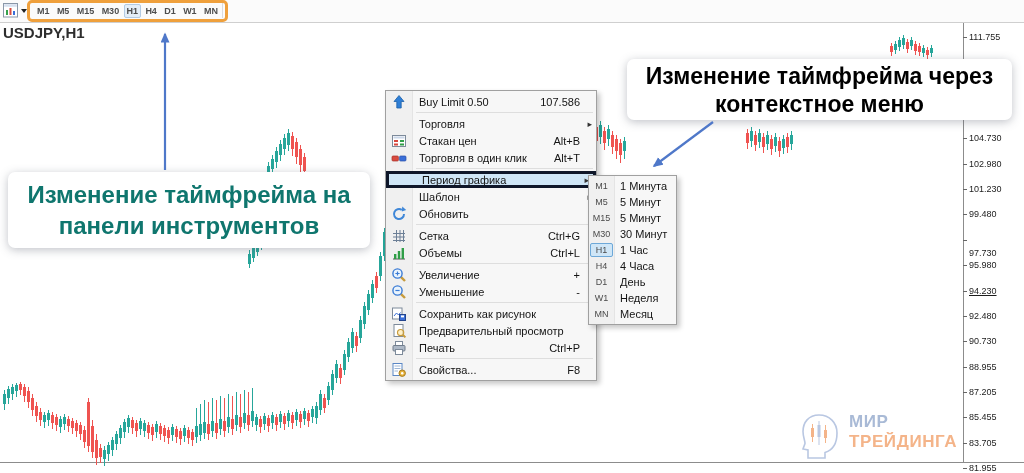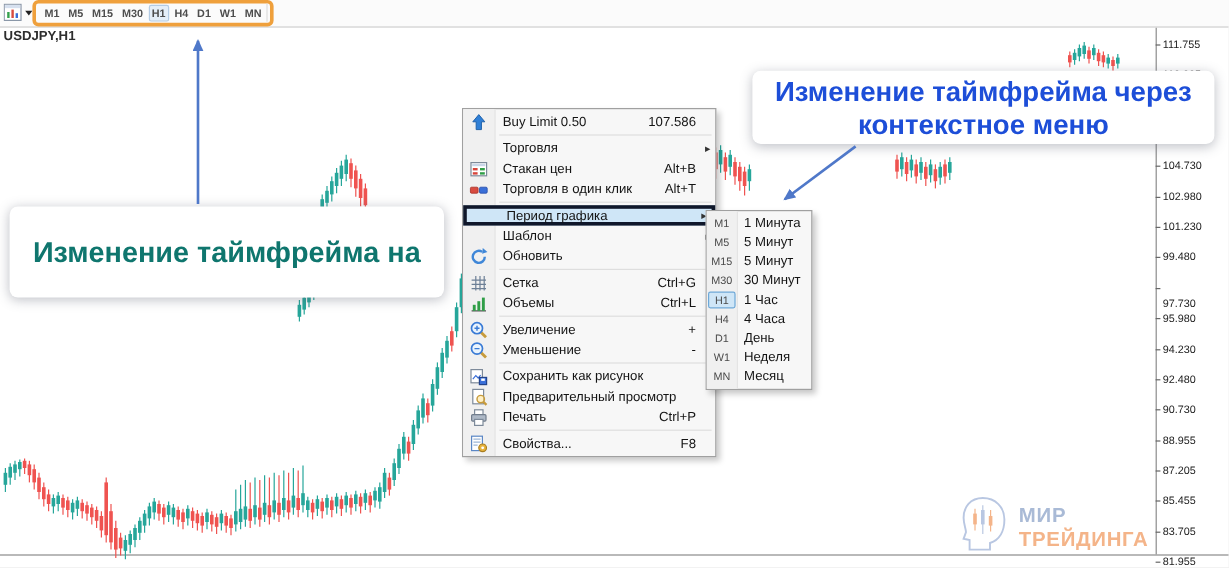--- a/index.html
+++ b/index.html
@@ -13,21 +13,21 @@
   .tb-caret{position:absolute;left:21px;top:9px;width:0;height:0;
             border:3px solid transparent;border-top:4px solid #222;}
   .tf-box{position:absolute;left:27px;top:0px;width:187px;height:16px;
           border:3px solid #efa03c;border-radius:5px;display:flex;align-items:center;
           justify-content:space-between;padding:0 4px;background:transparent;}
   .tf-btn{font-size:9px;font-weight:bold;color:#4d4d4d;padding:1px 2px;border:1px solid transparent;
           border-radius:2px;cursor:default;line-height:10px;}
   .tf-btn.active{background:#e4eef8;border:1px solid #b3cbe4;}
   .tb-sep{position:absolute;left:222px;top:3px;width:1px;height:15px;background:#dcdcdc;}
 
-  .symbol-label{position:absolute;left:3px;top:24px;font-size:11px;font-weight:bold;color:#2e2e2e;z-index:2;}
+  .symbol-label{position:absolute;left:3px;top:24px;font-size:15px;font-weight:bold;color:#2e2e2e;z-index:2;}
 
   
   .v-axis{position:absolute;left:963px;top:22px;width:1px;height:440px;background:#8c8c8c;z-index:0;}
   .h-axis{position:absolute;left:0;top:462px;width:1024px;height:1px;background:#8c8c8c;z-index:0;}
   .price-label{position:absolute;left:969px;font-size:9px;color:#1c1c1c;z-index:0;white-space:nowrap;}
   .price-tick{position:absolute;left:963px;width:4px;height:1px;background:#666;z-index:0;}
   #candle-layer{position:absolute;left:0;top:0;z-index:1;}
 
   
   .callout{position:absolute;background:#fff;border-radius:7px;z-index:3;
@@ -58,21 +58,21 @@
             padding:2px 0;box-sizing:border-box;}
   .sub-gutter{position:absolute;left:0;top:0;bottom:0;width:25px;background:#f0f0f0;
               border-right:1px solid #e4e4e4;}
   .smi{position:relative;height:16px;display:flex;align-items:center;font-size:11px;color:#141414;}
   .smi .code{width:21px;margin-left:1px;text-align:center;font-size:9px;color:#4a4a4a;
              border:1px solid transparent;border-radius:2px;line-height:12px;}
   .smi .code.selected{background:#cfe6f7;border:1px solid #6da8d8;}
   .smi .slabel{padding-left:7px;z-index:1;}
 
   
-  .logo{position:absolute;left:796px;top:412px;display:flex;align-items:center;gap:7px;z-index:2;}
+  .logo{position:absolute;left:796px;top:412px;display:flex;gap:7px;z-index:2;}
   .logo-text{display:flex;flex-direction:column;font-weight:bold;font-size:17px;
              letter-spacing:.6px;line-height:20px;}
   .logo-l1{color:#a9bad6;}
   .logo-l2{color:#f4b489;}
 </style>
 </head>
 <body>
 
 <div id="screen">
 
@@ -388,21 +388,21 @@
       <div class="price-label" style="top: 158.75px;">102.980</div>
       <div class="price-tick" style="top: 189.1px;"></div>
       <div class="price-label" style="top: 184.1px;">101.230</div>
       <div class="price-tick" style="top: 214.45px;"></div>
       <div class="price-label" style="top: 209.45px;">99.480</div>
       <div class="price-tick" style="top: 239.8px;"></div>
       <div class="price-label" style="top: 248px;">97.730</div>
       <div class="price-tick" style="top: 265.15px;"></div>
       <div class="price-label" style="top: 260.15px;">95.980</div>
       <div class="price-tick" style="top: 290.5px;"></div>
-      <div class="price-label" style="top: 285.5px;">94.230</div>
+      <div class="price-label" style="top: 285.5px; text-decoration: underline;">94.230</div>
       <div class="price-tick" style="top: 315.85px;"></div>
       <div class="price-label" style="top: 310.85px;">92.480</div>
       <div class="price-tick" style="top: 341.2px;"></div>
       <div class="price-label" style="top: 336.2px;">90.730</div>
       <div class="price-tick" style="top: 366.55px;"></div>
       <div class="price-label" style="top: 361.55px;">88.955</div>
       <div class="price-tick" style="top: 391.9px;"></div>
       <div class="price-label" style="top: 386.9px;">87.205</div>
       <div class="price-tick" style="top: 417.25px;"></div>
       <div class="price-label" style="top: 412.25px;">85.455</div>
@@ -434,22 +434,23 @@
         <span class="tf-btn">H4</span>
         <span class="tf-btn">D1</span>
         <span class="tf-btn">W1</span>
         <span class="tf-btn">MN</span>
       </div>
     <div class="tb-sep"></div>
   </div>
 
   <div class="callout" id="callout-left" style="color: #0f766e;">
     <span>Изменение таймфрейма на</span>
+    <span>панели инструментов</span>
   </div>
-  <div class="callout" id="callout-right" style="color: #1d4ed8;">
+  <div class="callout" id="callout-right" style="color: #000000;">
     <span>Изменение таймфрейма через</span>
     <span>контекстное меню</span>
   </div>
 
   <svg id="arrow-layer" width="1024" height="473" viewBox="0 0 1024 473">
     <defs>
       <marker id="ah" markerUnits="userSpaceOnUse" markerWidth="12" markerHeight="12" refX="8.5" refY="4.5" orient="auto">
         <path d="M0,0 L10,4.5 L0,9 Z" fill="#4f78c9"></path>
       </marker>
     </defs>

